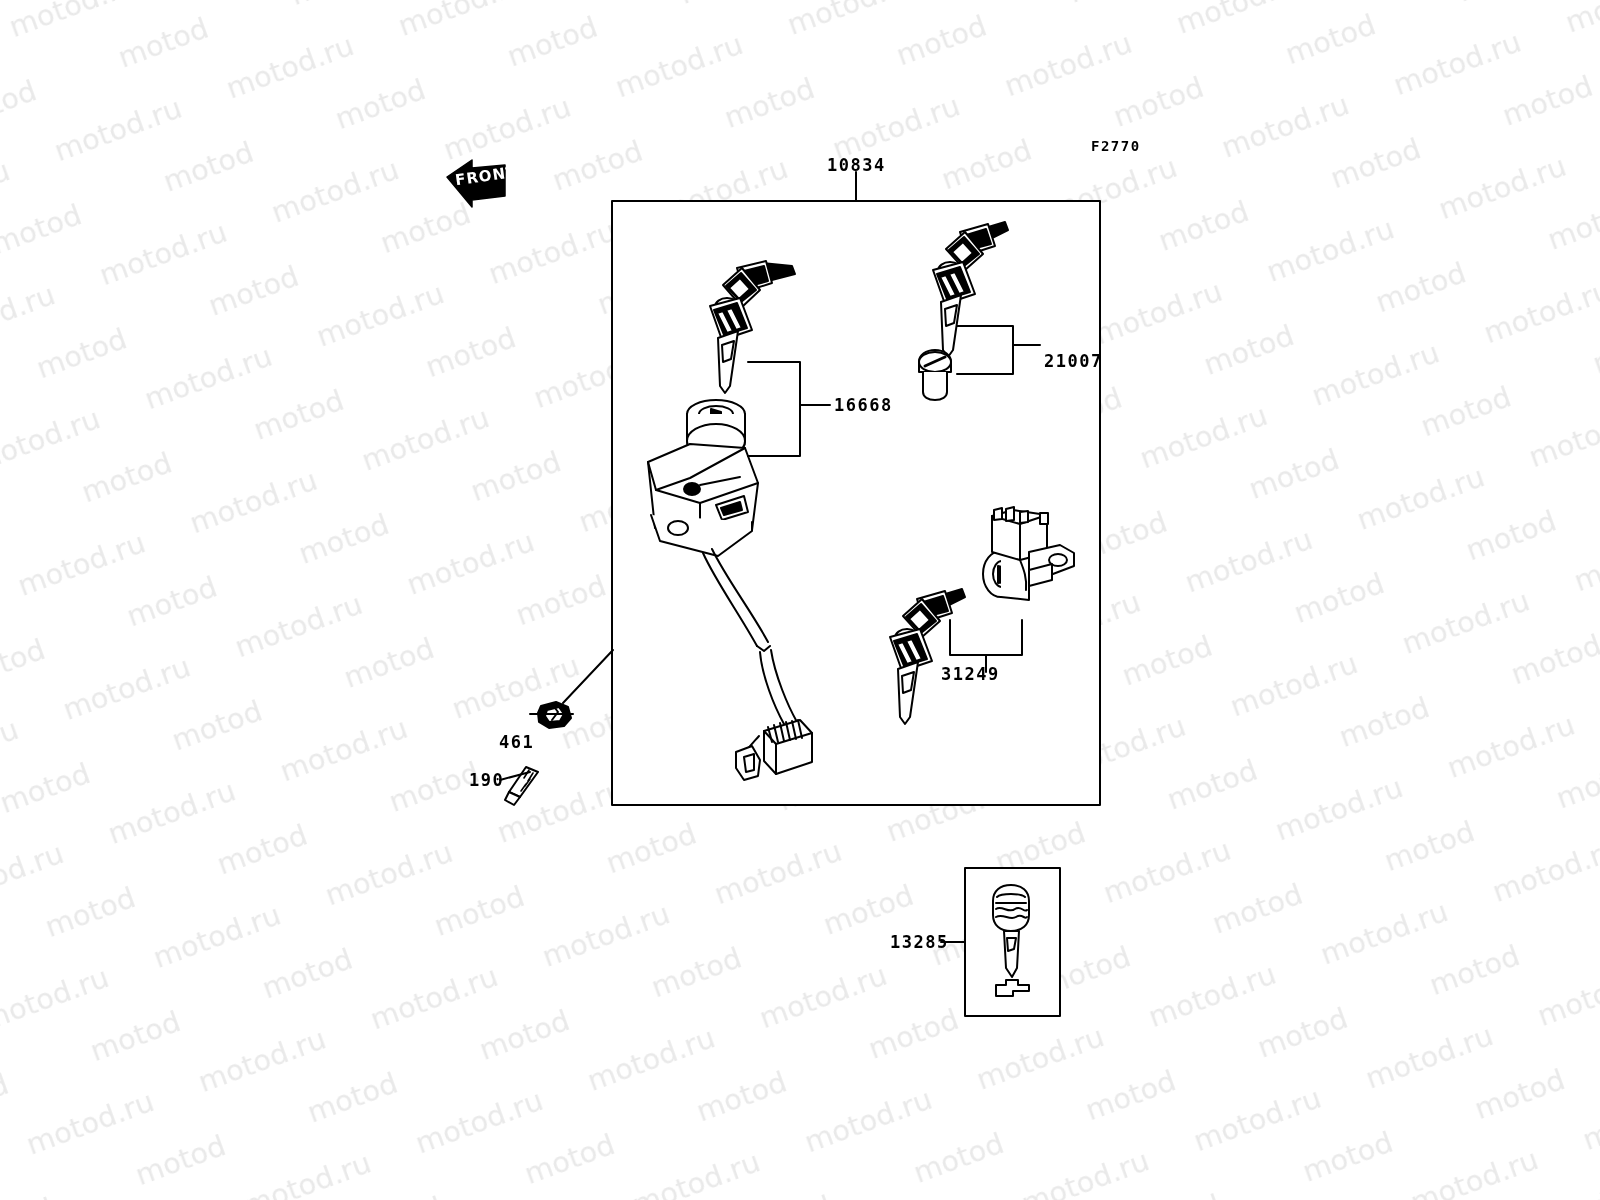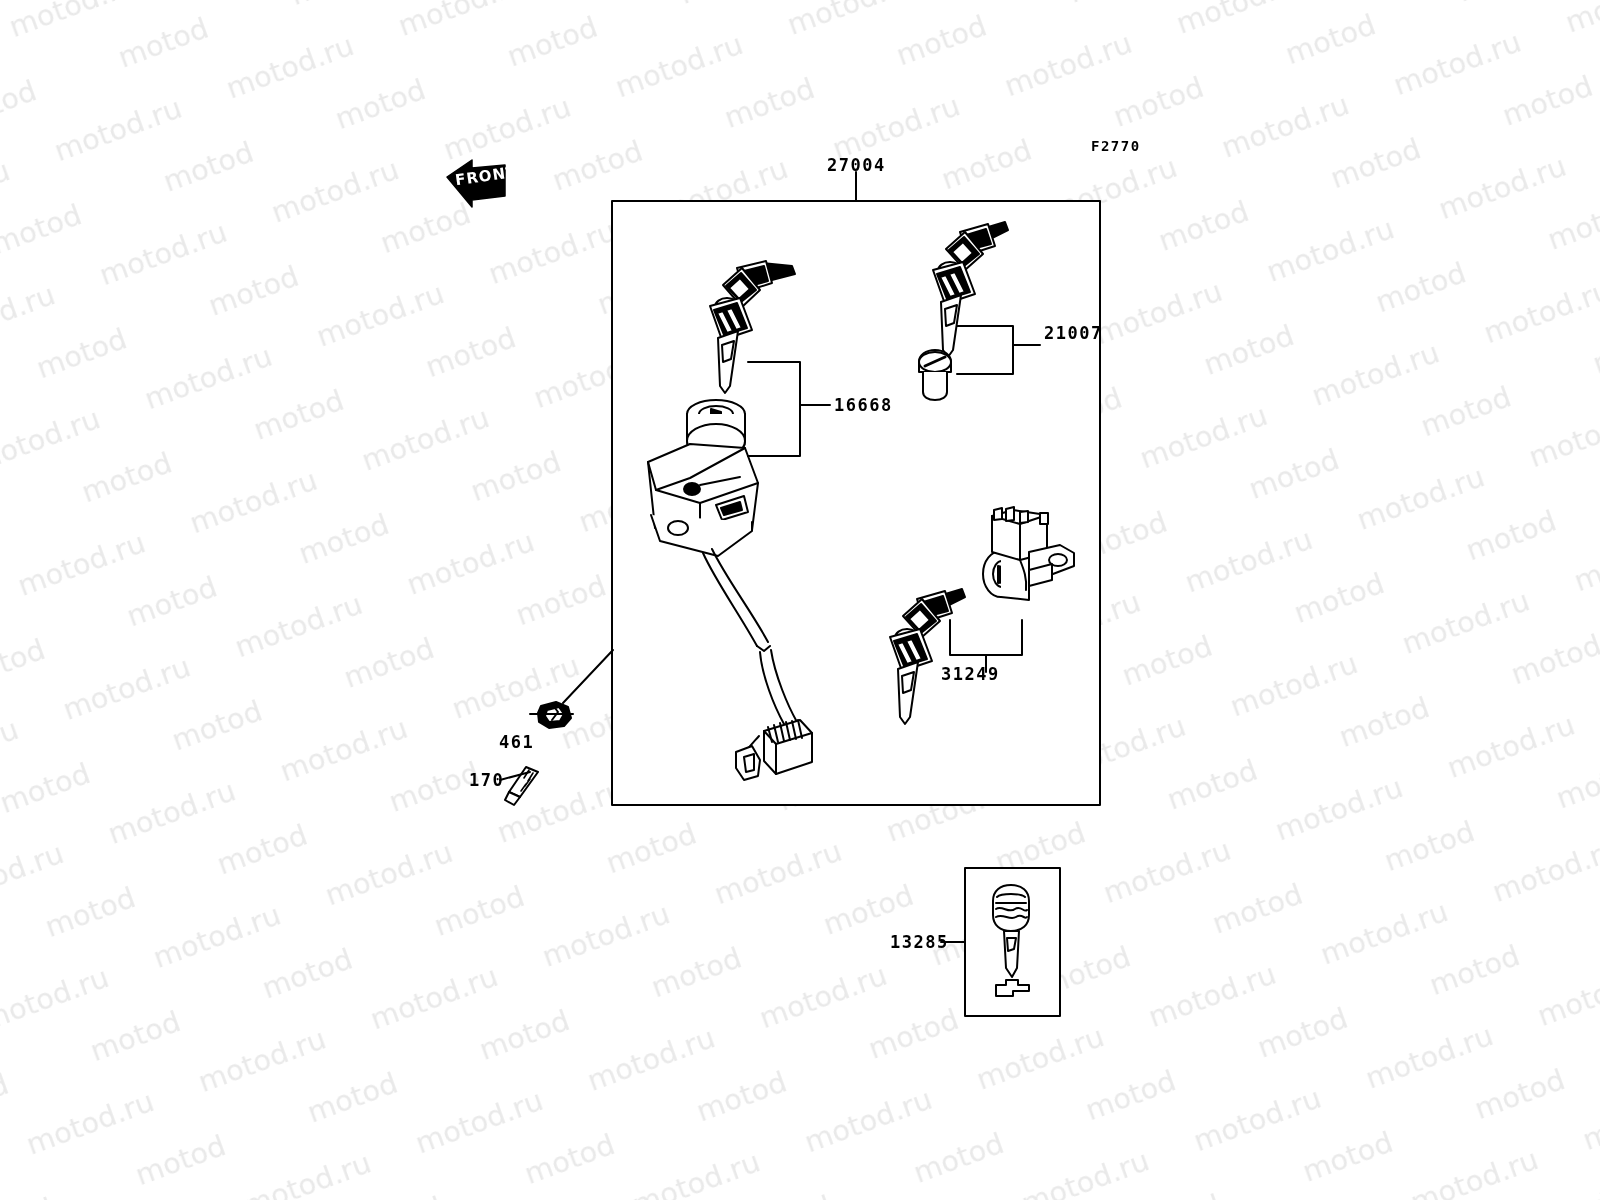--- a/index.html
+++ b/index.html
@@ -263,31 +263,31 @@
         <path d="M 996 985 L 1006 985 L 1006 980 L 1018 980 L 1018 985 L 1029 985 L 1029 991 L 1013 991 L 1013 996 L 996 996 Z" fill="#ffffff"></path>
       </g>
 
     </g>
   </svg>
 
   <div id="label-layer">
 
     <div class="fig-label" style="left:1091px; top:138px;">F2770</div>
 
-    <div class="part-label" style="left:827px; top:155px;">27004</div>
+    <div class="part-label" style="left:827px; top:155px;">10834</div>
 
     <div class="part-label" style="left:834px; top:395px;">16668</div>
 
-    <div class="part-label" style="left:1044px; top:323px;">21007</div>
+    <div class="part-label" style="left:1044px; top:351px;">21007</div>
 
     <div class="part-label" style="left:941px; top:664px;">31249</div>
 
     <div class="part-label" style="left:499px; top:732px;">461</div>
 
-    <div class="part-label" style="left:469px; top:770px;">170</div>
+    <div class="part-label" style="left:469px; top:770px;">190</div>
 
     <div class="part-label" style="left:890px; top:932px;">13285</div>
 
     <div class="front-text" style="left:455px; top:167px; transform: rotate(-8deg);">FRONT</div>
 
   </div>
 
 </div>
 
 </body></html>

